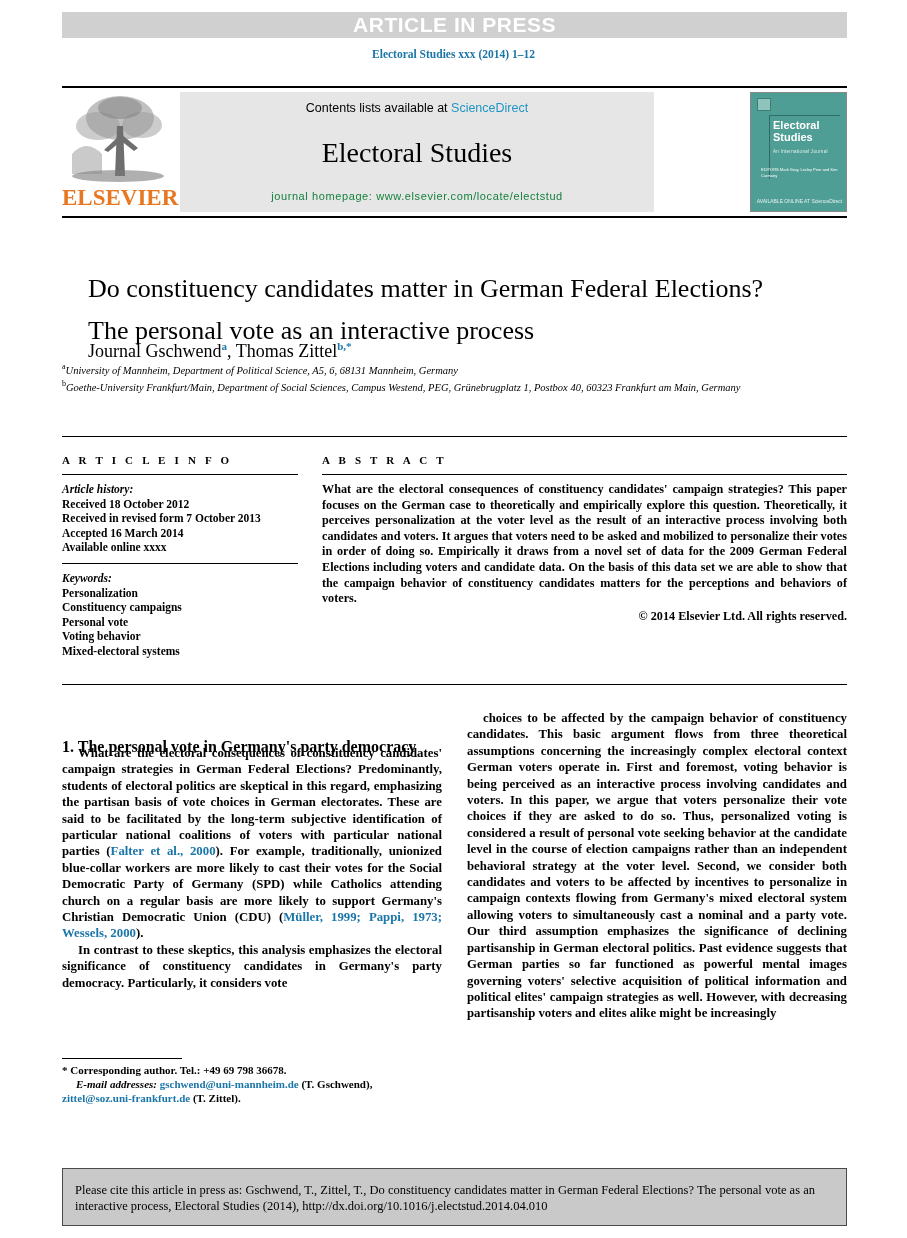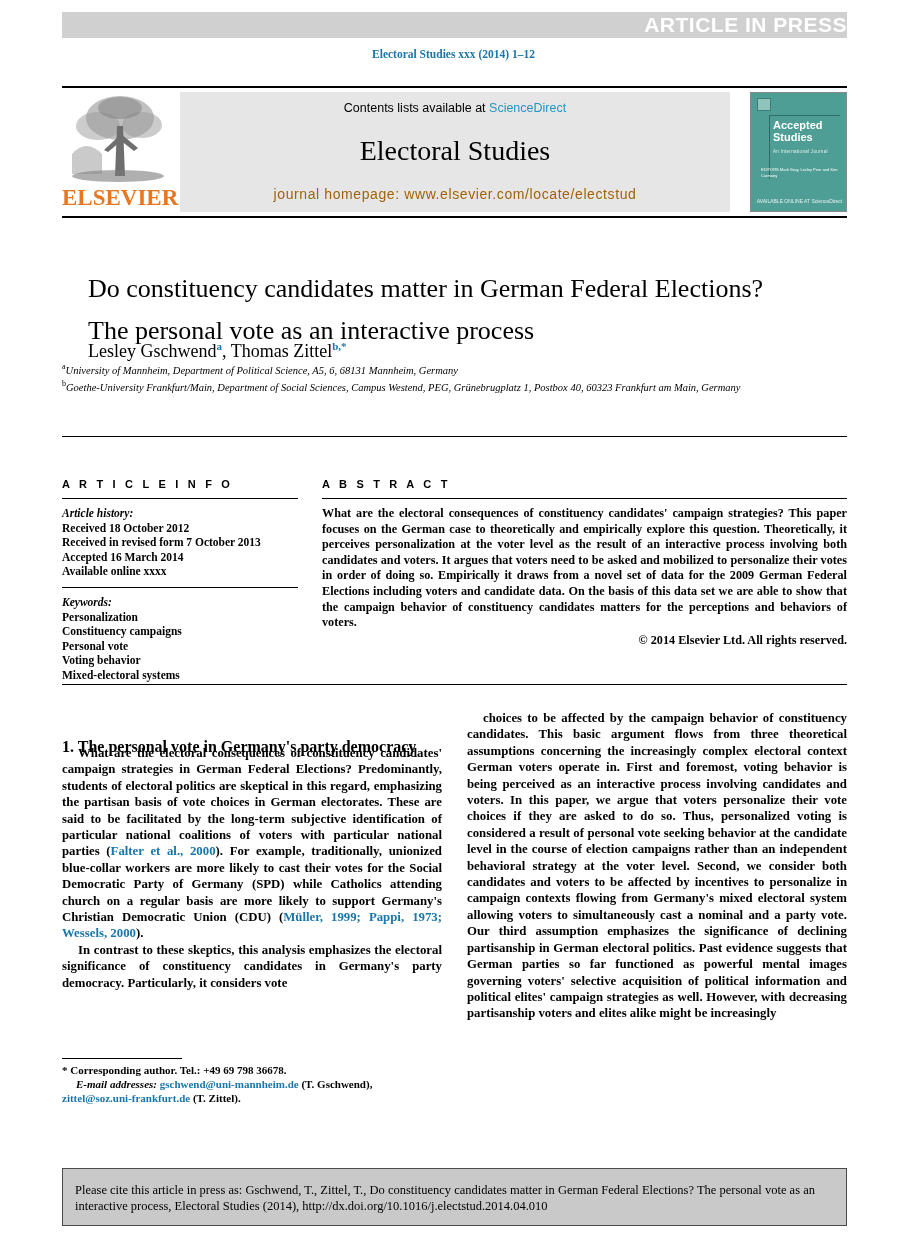--- a/index.html
+++ b/index.html
@@ -23,21 +23,21 @@
   }
 
   
   .aip-banner {
     position: absolute;
     left: 62px; top: 12px;
     width: 785px; height: 26px;
     background: #d0d0d0;
     display: flex;
     align-items: center;
-    justify-content: flex-end;
+    justify-content: center;
   }
   .aip-banner .aip-text {
     color: #ffffff;
     font-family: "Liberation Sans", sans-serif;
     font-weight: bold;
     font-size: 21px;
     letter-spacing: 0.5px;
   }
 
   
@@ -83,21 +83,21 @@
     color: #e87722;
     font-family: "Liberation Serif", serif;
     font-size: 23px;
     letter-spacing: 0px;
     line-height: 26px;
     font-weight: bold;
   }
   .contents-box {
     position: absolute;
     left: 118px; top: 4px;
-    width: 550px; height: 120px;
+    width: 474px; height: 120px;
     background: #e6e6e6;
     display: flex;
     flex-direction: column;
     align-items: center;
     justify-content: space-between;
     padding: 9px 0 10px 0;
     box-sizing: border-box;
   }
   .contents-line {
     font-family: "Liberation Sans", sans-serif;
@@ -107,23 +107,23 @@
   .contents-line .sd {
     color: #2196c4;
   }
   .journal-name {
     font-family: "Liberation Serif", serif;
     font-size: 28px;
     color: #000;
   }
   .homepage-line {
     font-family: "Liberation Sans", sans-serif;
-    font-size: 14px;
+    font-size: 11px;
     letter-spacing: 0.6px;
-    color: #a16207;
+    color: #15803d;
   }
   .cover-thumb {
     position: absolute;
     right: 0; top: 4px;
     width: 97px; height: 120px;
     background: #4f9e95;
     border: 1px solid #888;
     box-sizing: border-box;
     overflow: hidden;
   }
@@ -222,26 +222,25 @@
   
   .rule-main {
     position: absolute;
     left: 62px;
     width: 785px;
     height: 0;
     border-top: 1.5px solid #000;
   }
 
   .sec-head {
-    font-family: Liberation Sans, sans-serif;
+    font-family: Liberation Serif, serif;
     font-weight: bold;
     font-size: 11px;
     letter-spacing: 3.2px;
     color: #000;
-    margin-top: 24px;
   }
 
   .info-col {
     position: absolute;
     left: 62px; top: 454px;
     width: 236px;
   }
   .info-rule {
     border-top: 1.5px solid #000;
     margin: 8px 0 7px 0;
@@ -410,37 +409,37 @@
           <span>Contents lists available at </span><span class="sd">ScienceDirect</span>
         </div>
         <div class="journal-name">Electoral Studies</div>
         <div class="homepage-line">journal homepage: www.elsevier.com/locate/electstud</div>
       </div>
 
       <div class="cover-thumb">
         <div class="cover-corner"></div>
         <div class="cover-frame"></div>
         <div class="cover-title">
-          <div>Accepted</div>
+          <div>Electoral</div>
           <div>Studies</div>
         </div>
         <div class="cover-sub">An International Journal</div>
         <div class="cover-editors">EDITORS
 Mark Gray, Lesley Peer and Ken Carmany</div>
         <div class="cover-pub">AVAILABLE ONLINE AT
 ScienceDirect</div>
       </div>
 
     </div>
   </div>
 
   <div class="title">Do constituency candidates matter in German Federal Elections? The personal vote as an interactive process</div>
 
   <div class="authors">
-    <span>Lesley Gschwend</span><sup>a</sup>, <span>Thomas Zittel</span><sup>b,*</sup>
+    <span>Journal Gschwend</span><sup>a</sup>, <span>Thomas Zittel</span><sup>b,*</sup>
   </div>
 
   <div class="affils">
     <div><sup>a</sup><span>University of Mannheim, Department of Political Science, A5, 6, 68131 Mannheim, Germany</span></div>
     <div><sup>b</sup><span>Goethe-University Frankfurt/Main, Department of Social Sciences, Campus Westend, PEG, Grünebrugplatz 1, Postbox 40, 60323 Frankfurt am Main, Germany</span></div>
   </div>
 
   <div class="rule-main" style="top:436px;"></div>
 
   <div class="info-col">

